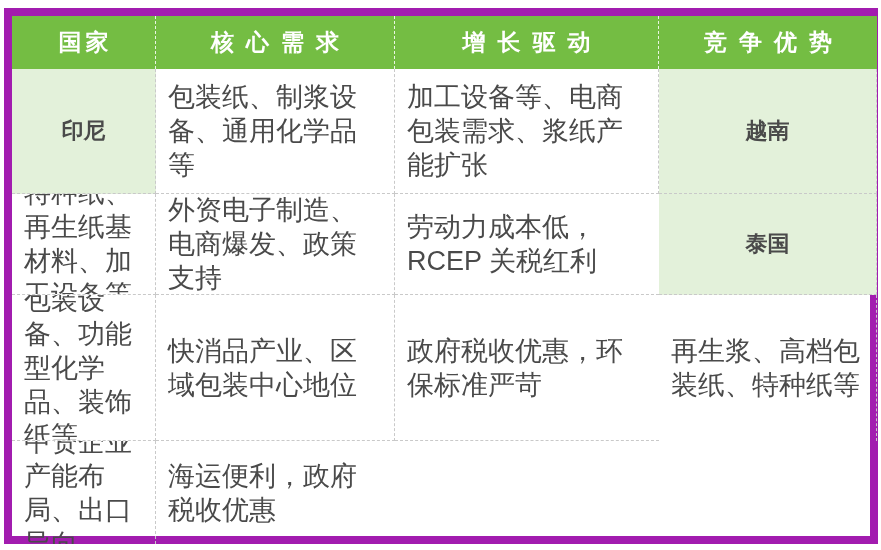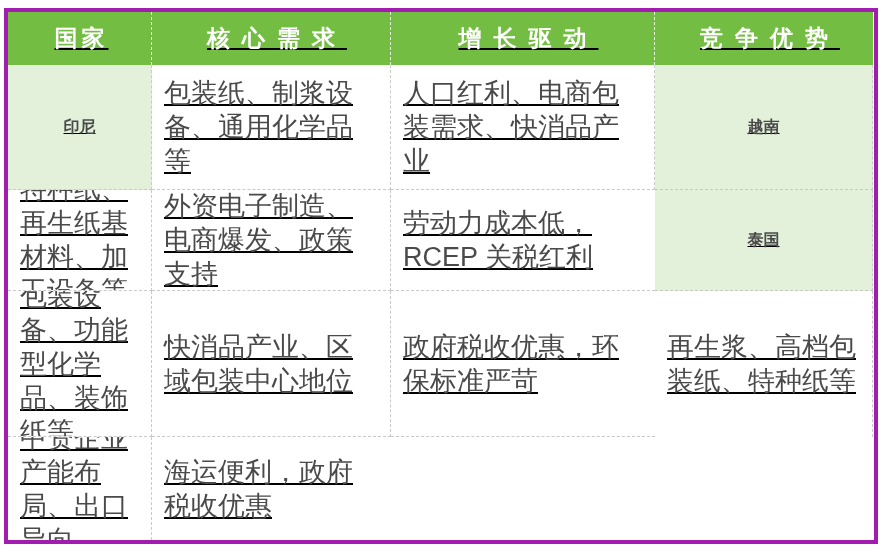--- a/index.html
+++ b/index.html
@@ -11,26 +11,25 @@
     font-family: "Liberation Sans", "DejaVu Sans", sans-serif;
     overflow: hidden;
   }
   .table-wrap {
     position: absolute;
     left: 4px;
     top: 8px;
     width: 874px;
     height: 536px;
     box-sizing: border-box;
-    border: 4px solid #a21caf;
+    border: 8px solid #a21caf;
     background: #ffffff;
     display: grid;
     grid-template-columns: 144px 239px 264px 218px;
     grid-template-rows: 53px 125px 101px 146px 103px;
-    text-decoration: underline;
   }
   .cell {
     box-sizing: border-box;
     display: flex;
     align-items: center;
     overflow: hidden;
   }
   
   .hcell {
     background: #74BD43;
@@ -55,39 +54,39 @@
     padding: 6px 14px 6px 12px;
     border-right: 1px dashed #C9C9C9;
     border-bottom: 1px dashed #C9C9C9;
     text-align: left;
   }
   .bcell.last-col { border-right: none; }
   .bcell.last-row { border-bottom: none; }
   .country {
     background: #E3F1DA;
     font-weight: bold;
-    font-size: 16px;
+    font-size: 22px;
     justify-content: center;
     text-align: center;
     padding: 0 4px;
   }
 </style>
 </head>
 <body>
 
 <div class="table-wrap">
 
   <div class="cell hcell first">国家</div>
   <div class="cell hcell">核心需求</div>
   <div class="cell hcell">增长驱动</div>
   <div class="cell hcell last">竞争优势</div>
 
   <div class="cell bcell country">印尼</div>
   <div class="cell bcell">包装纸、制浆设备、通用化学品等</div>
-  <div class="cell bcell">人口红利、电商包装需求、快消品产业</div>
+  <div class="cell bcell">加工设备等、电商包装需求、浆纸产能扩张</div>
 
   <div class="cell bcell country">越南</div>
   <div class="cell bcell">特种纸、再生纸基材料、加工设备等</div>
   <div class="cell bcell">外资电子制造、电商爆发、政策支持</div>
   <div class="cell bcell last-col">劳动力成本低，RCEP 关税红利</div>
 
   <div class="cell bcell country">泰国</div>
   <div class="cell bcell">包装设备、功能型化学品、装饰纸等</div>
   <div class="cell bcell">快消品产业、区域包装中心地位</div>
   <div class="cell bcell last-col">政府税收优惠，环保标准严苛</div>

